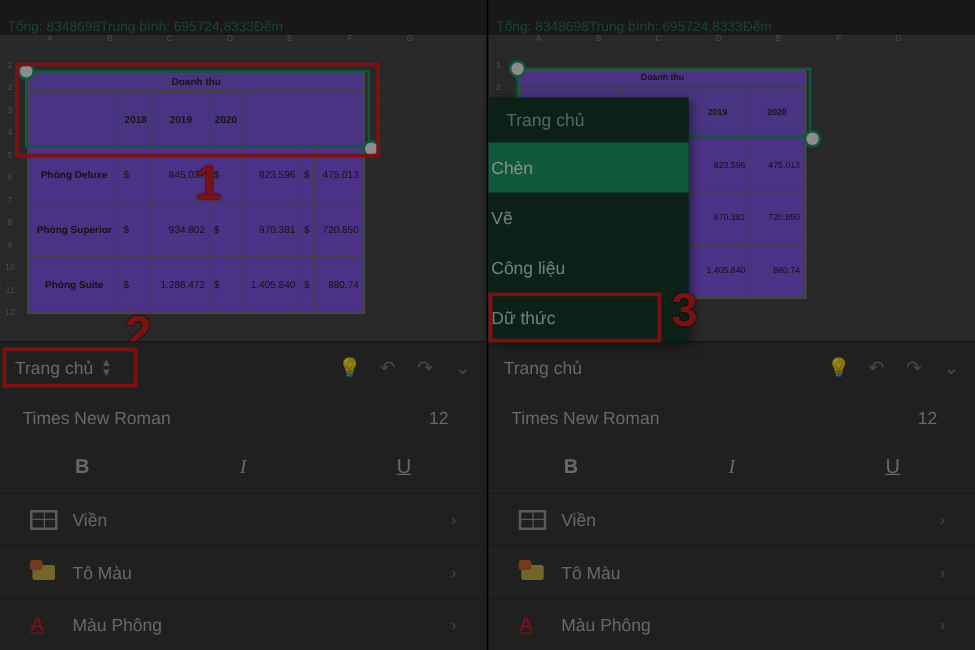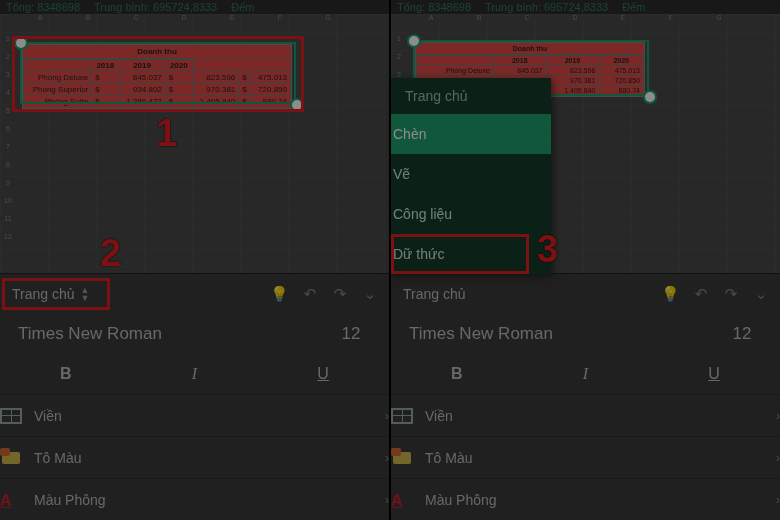--- a/index.html
+++ b/index.html
@@ -1,52 +1,52 @@
 <!DOCTYPE html>
 <html><head>
 <meta charset="utf-8">
 <style>
   *{box-sizing:border-box;margin:0;padding:0;font-family:sans-serif}
   body{width:780px;height:520px;background:#000;display:flex;overflow:hidden}
   .pane{flex:1;height:520px;background:#3a3a3a;position:relative;display:flex;flex-direction:column}
   .divider{width:2px;background:#000}
-  .statusbar{height:14px;background:#2d2d2d;display:flex;align-items:center;padding:0 6px;font-size:11px;color:#2e7d5a;gap:14px;white-space:nowrap;overflow:hidden}
+  .statusbar{height:28px;background:#2d2d2d;display:flex;align-items:flex-end;padding:0 6px;font-size:11px;color:#2e7d5a;white-space:nowrap;overflow:hidden}
   .sheet{flex:1;background:#4a4a4a;position:relative;overflow:hidden}
   .cells{position:absolute;top:0;left:0;right:0;bottom:0;background-image:linear-gradient(to right,#555 1px,transparent 1px),linear-gradient(to bottom,#555 1px,transparent 1px);background-size:48px 18px;opacity:.5}
   .rownums{position:absolute;left:0;top:16px;width:16px;display:flex;flex-direction:column;font-size:7px;color:#888}
   .rownums span{height:18px;line-height:18px;text-align:center}
   .colhead{position:absolute;left:16px;top:0;height:16px;display:flex;font-size:7px;color:#888}
   .colhead span{width:48px;text-align:center}
-  .embedded{position:absolute;top:30px;left:22px;background:#ef4444;border:1px solid #888;font-size:8px;color:#222}
+  .embedded{position:absolute;top:30px;left:22px;background:#8b5cf6;border:1px solid #888;font-size:8px;color:#222}
   .embedded.large{width:270px}
   .embedded.small{width:230px;top:28px;left:24px;font-size:7px}
   .embedded .title{text-align:center;font-weight:bold;padding:2px 0;border-bottom:1px solid #777}
   .embedded table{width:100%;border-collapse:collapse}
-  .embedded td,.embedded th{border:1px solid #777;padding:1px 3px;text-align:right}
+  .embedded td,.embedded th{border:1px solid #777;padding:17px 3px;text-align:right}
   .embedded th{text-align:center;font-weight:bold}
-  .embedded td:first-child,.embedded th:first-child{text-align:right;font-weight:normal}
+  .embedded td:first-child,.embedded th:first-child{text-align:center;font-weight:bold}
   .cur{font-weight:normal;text-align:left!important;padding-left:4px}
   .sel-box{position:absolute;border:2px solid #1e9e6e;background:rgba(30,158,110,.06)}
   .handle{position:absolute;width:14px;height:14px;background:#fff;border:2px solid #1e9e6e;border-radius:50%}
   .callout{position:absolute;font-size:38px;font-weight:900;color:#e02020;font-family:Arial,sans-serif;text-shadow:0 0 2px #000}
   .highlight{position:absolute;border:3px solid #e02020}
   .toolbar{background:#3b3b3b;border-top:1px solid #222}
   .tabrow{height:40px;display:flex;align-items:center;padding:0 8px;gap:8px}
   .tabbtn{display:flex;align-items:center;gap:6px;color:#bdbdbd;font-size:14px;padding:6px 4px}
   .tabbtn .chev{font-size:9px;color:#999;line-height:8px}
   .spacer{flex:1}
   .icn{width:22px;height:22px;display:flex;align-items:center;justify-content:center;color:#888;font-size:15px}
-  .fontrow{height:40px;display:flex;align-items:center;padding:0 18px;color:#bdbdbd;font-size:17px}
+  .fontrow{height:40px;display:flex;align-items:center;padding:0 18px;color:#bdbdbd;font-size:14px}
   .fontrow .fn{flex:1}
   .fontrow .fs{width:40px;text-align:center}
   .fmtrow{height:40px;display:flex;align-items:center;justify-content:space-around;color:#bdbdbd;font-size:16px}
   .fmtrow .b{font-weight:bold}
   .fmtrow .i{font-style:italic;font-family:serif}
   .fmtrow .u{text-decoration:underline}
-  .listitem{height:42px;display:flex;align-items:center;padding:0 0;color:#bdbdbd;font-size:14px;border-top:1px solid #2e2e2e}
+  .listitem{height:42px;display:flex;align-items:center;padding:0 24px;color:#bdbdbd;font-size:14px;border-top:1px solid #2e2e2e}
   .listitem .licon{width:22px;height:16px;margin-right:12px;position:relative}
   .listitem .chevr{margin-left:auto;color:#888;font-size:12px}
   .borders-ic{border:2px solid #9aa;background:linear-gradient(#9aa,#9aa) center/1px 100% no-repeat,linear-gradient(#9aa,#9aa) center/100% 1px no-repeat}
   .fill-ic::before{content:"";position:absolute;inset:2px 2px 2px 2px;background:#d4b94a;border-radius:2px}
   .fill-ic::after{content:"";position:absolute;left:0;top:-2px;width:10px;height:8px;background:#d46a3a;border-radius:2px}
   .fontcol-ic{color:#c23;font-weight:bold;font-size:16px;text-decoration:underline;text-decoration-color:#c23}
   .menu{position:absolute;left:0;width:160px;background:#153c2c;color:#cfe8dc;font-size:14px;box-shadow:2px 2px 8px rgba(0,0,0,.5)}
   .menu .mhead{padding:10px 14px;color:#9fbcae;font-size:14px}
   .menu .mitm{padding:12px 2px}
   .menu .mitm.active{background:#1e9e6e;color:#fff}

